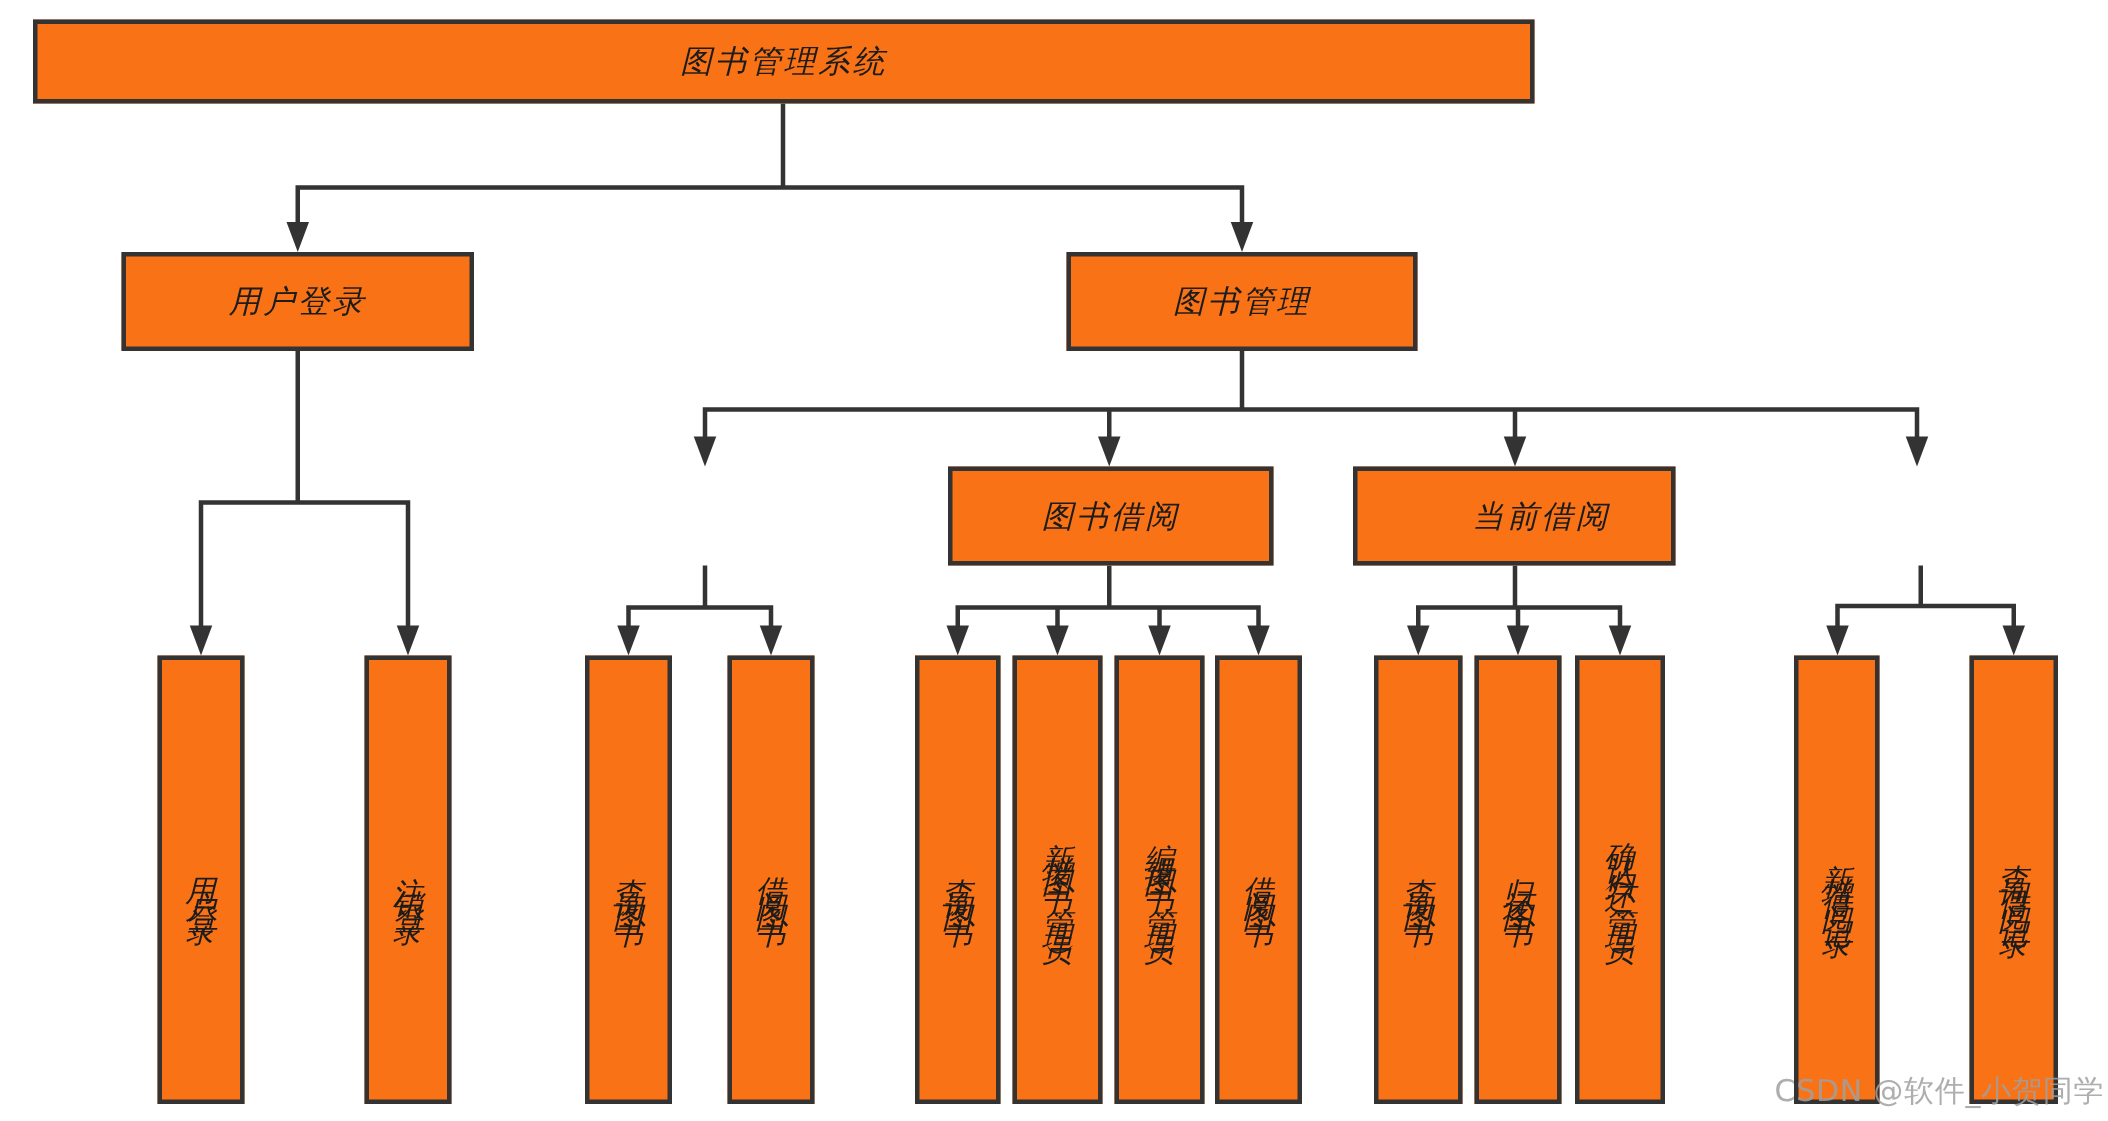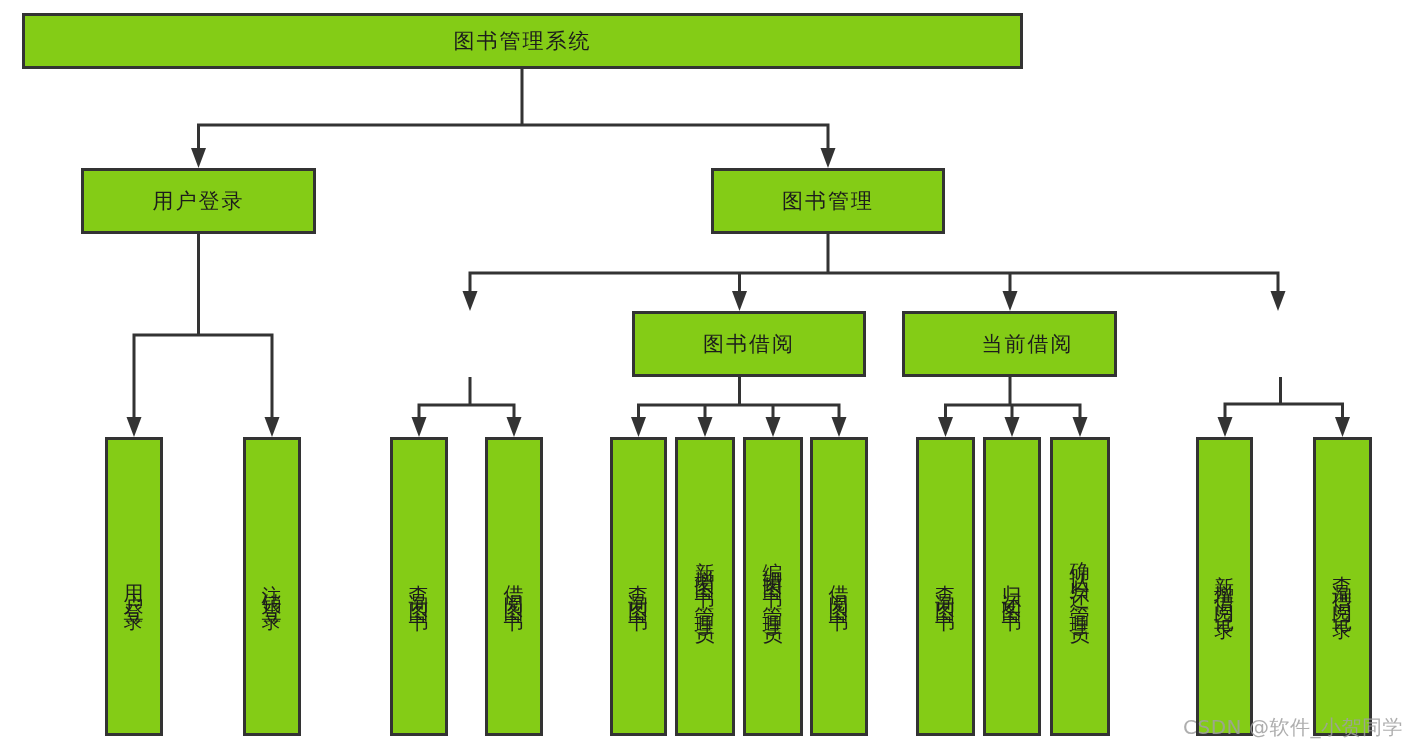--- a/index.html
+++ b/index.html
@@ -26,26 +26,27 @@
     stroke: #333333;
     stroke-width: 3;
   }
   #connectors polygon {
     fill: #333333;
     stroke: none;
   }
   .box {
     position: absolute;
     box-sizing: border-box;
-    background: #84cc16;
+    background: #f97316;
     border: 3px solid #333333;
     display: flex;
     align-items: center;
     justify-content: center;
     z-index: 1;
+    font-style: italic;
   }
   .box.h span {
     font-size: 21px;
     color: #1c1c1c;
     letter-spacing: 2px;
     white-space: nowrap;
   }
   .box.v span {
     writing-mode: vertical-lr;
     text-orientation: mixed;
@@ -124,21 +125,21 @@
     <span>图书管理系统</span>
   </div>
 
   <div class="box h" style="left:81px; top:168px; width:235px; height:66px;">
     <span>用户登录</span>
   </div>
   <div class="box h" style="left:711px; top:168px; width:234px; height:66px;">
     <span>图书管理</span>
   </div>
 
-  <div class="box h" style="left:632px; top:311px; width:234px; height:66px;">
+  <div class="box h" style="left:632px; top:311px; width:217px; height:66px;">
     <span>图书借阅</span>
   </div>
   <div class="box h" style="left:902px; top:311px; width:215px; height:66px;padding-left:36px;">
     <span>当前借阅</span>
   </div>
 
   <div class="box v" style="left:105px; top:437px; width:58px; height:299px;">
     <span>用户登录</span>
   </div>
   <div class="box v" style="left:243px; top:437px; width:58px; height:299px;">

